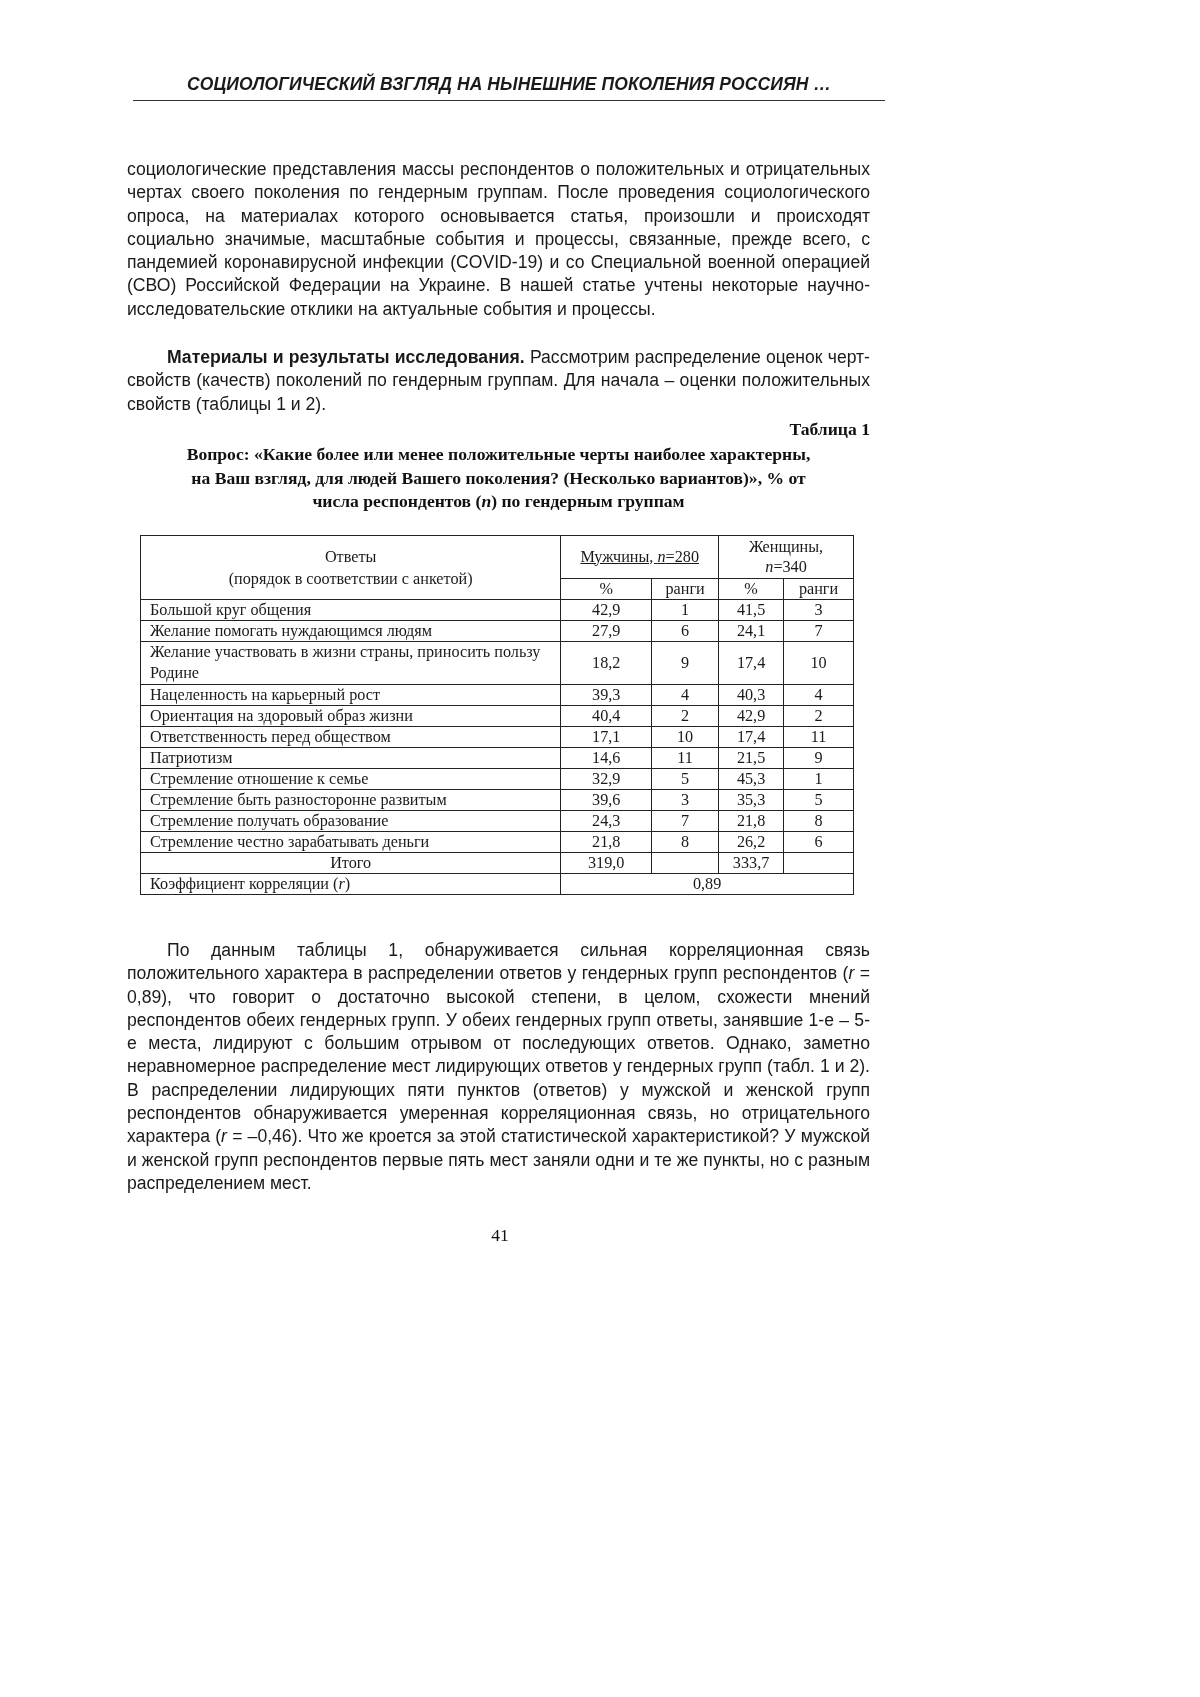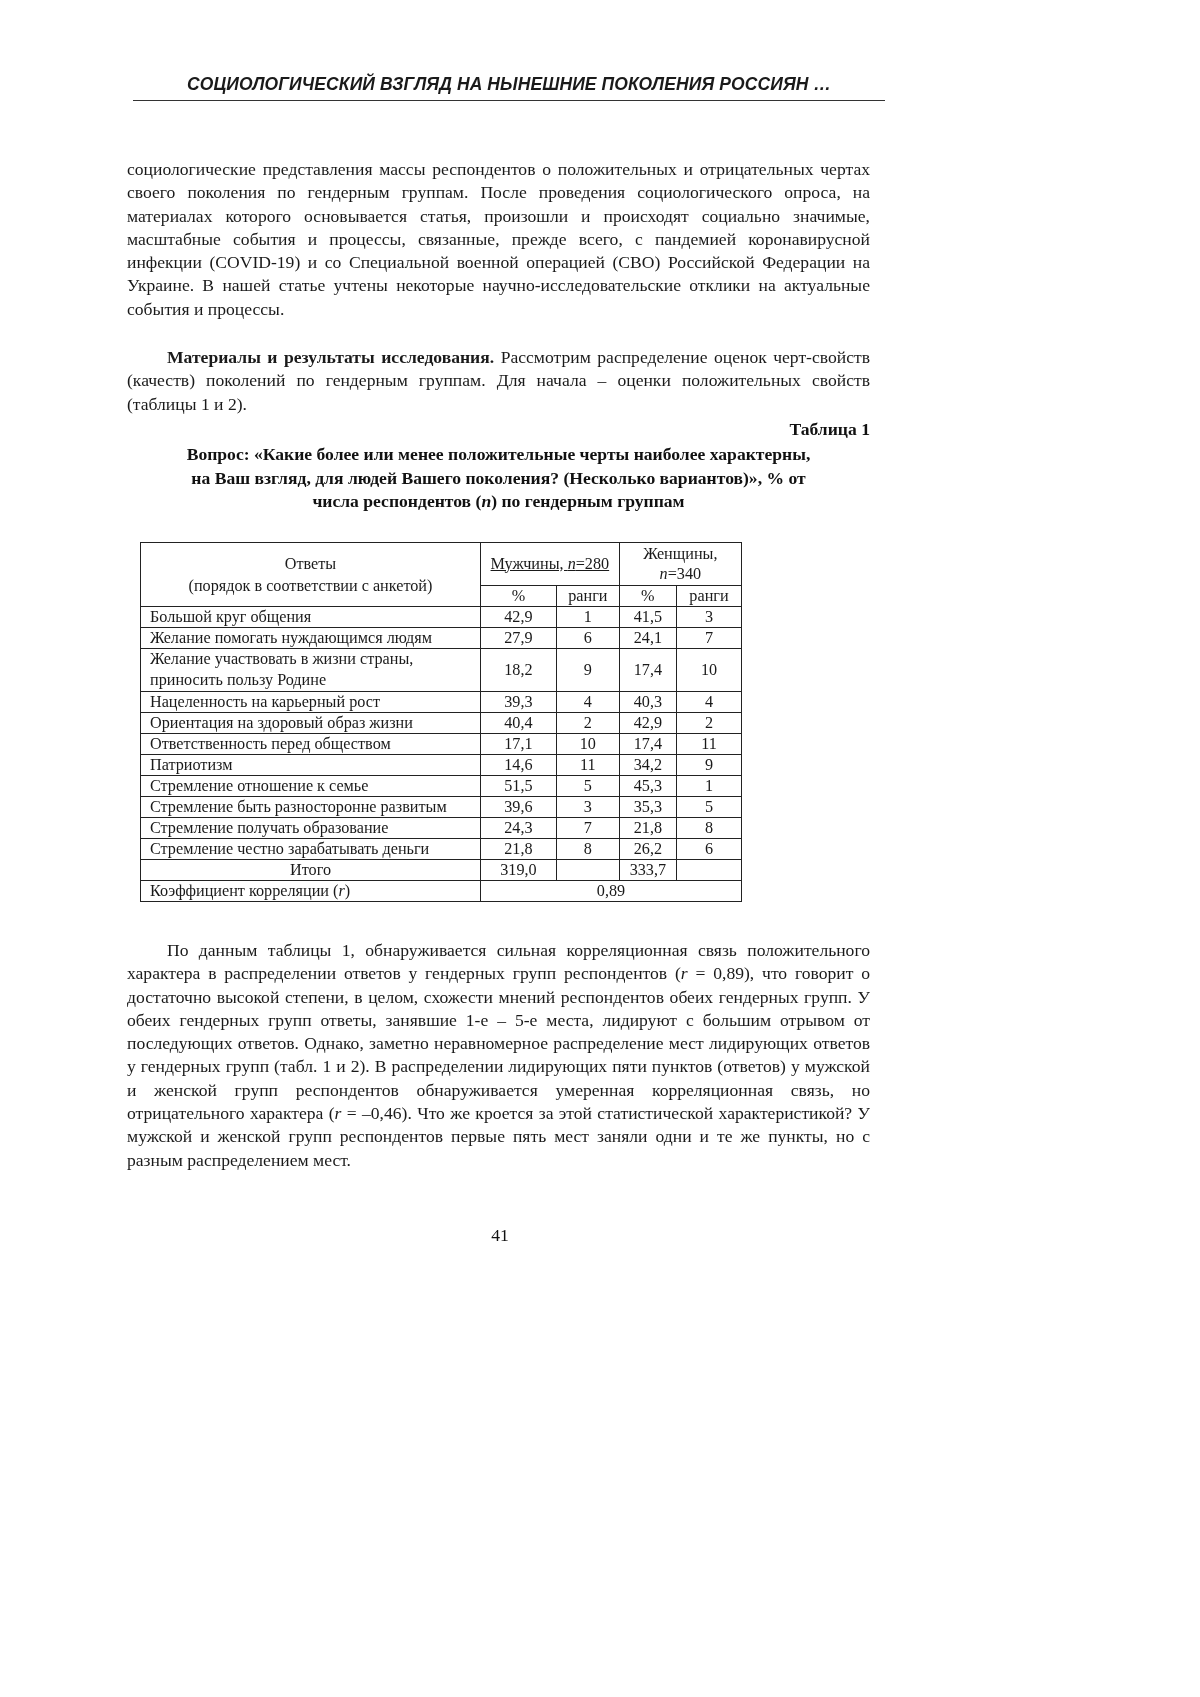--- a/index.html
+++ b/index.html
@@ -6,33 +6,33 @@
   body { width:1200px; height:1697px; position:relative; overflow:hidden; color:#111; }
   .page { position:absolute; left:0; top:0; width:1200px; height:1697px; }
   .running-head {
     position:absolute; left:133px; top:74px; width:752px;
     font-family:"Liberation Sans", sans-serif; font-weight:bold; font-style:italic;
     font-size:17.5px; letter-spacing:0.1px; text-align:center; color:#1a1a1a;
   }
   .head-rule { position:absolute; left:133px; top:100px; width:752px; height:0; border-top:1.6px solid #333; }
   .text {
     position:absolute; left:127px; width:743px;
-    font-family:Liberation Serif, serif; font-size:17.6px; line-height:23.3px;
+    font-family:Liberation Sans, sans-serif; font-size:17.6px; line-height:23.3px;
     text-align:justify; color:#1a1a1a;
   }
   .text p { margin:0; }
   .indent { text-indent:40px; }
   .bold { font-weight:bold; }
   .table-label { position:absolute; left:127px; top:419px; width:743px; text-align:right;
     font-family:"Liberation Serif", serif; font-weight:bold; font-size:17.6px; }
   .table-caption { position:absolute; left:127px; top:443px; width:743px; text-align:center;
     font-family:"Liberation Serif", serif; font-weight:bold; font-size:17.6px; line-height:23.5px; }
   table.data {
-    position:absolute; left:140px; top:535px; width:602px; border-collapse:collapse;
-    font-family:"Liberation Serif", serif; font-size:16.2px; color:#1a1a1a;margin-top:7px;
+    position:absolute; left:140px; top:535px; width:714px; border-collapse:collapse;
+    font-family:"Liberation Serif", serif; font-size:16.2px; color:#1a1a1a;
   }
   table.data td, table.data th { border:1.3px solid #222; padding:0 6px; font-weight:normal; line-height:19px; height:20px; }
   table.data th { text-align:center; }
   table.data td.num { text-align:center; padding:0; }
   table.data td.ans { text-align:left; padding-left:9px; }
   .col-answer { width:421px; }
   .col-mp { width:91px; }
   .col-mr { width:67px; }
   .col-fp { width:65px; }
   .col-fr { width:70px; }
@@ -130,26 +130,26 @@
         <td class="ans">Ответственность перед обществом</td>
         <td class="num">17,1</td>
         <td class="num">10</td>
         <td class="num">17,4</td>
         <td class="num">11</td>
       </tr>
       <tr>
         <td class="ans">Патриотизм</td>
         <td class="num">14,6</td>
         <td class="num">11</td>
-        <td class="num">34,2</td>
+        <td class="num">21,5</td>
         <td class="num">9</td>
       </tr>
       <tr>
         <td class="ans">Стремление отношение к семье</td>
-        <td class="num">51,5</td>
+        <td class="num">32,9</td>
         <td class="num">5</td>
         <td class="num">45,3</td>
         <td class="num">1</td>
       </tr>
       <tr>
         <td class="ans">Стремление быть разносторонне развитым</td>
         <td class="num">39,6</td>
         <td class="num">3</td>
         <td class="num">35,3</td>
         <td class="num">5</td>

